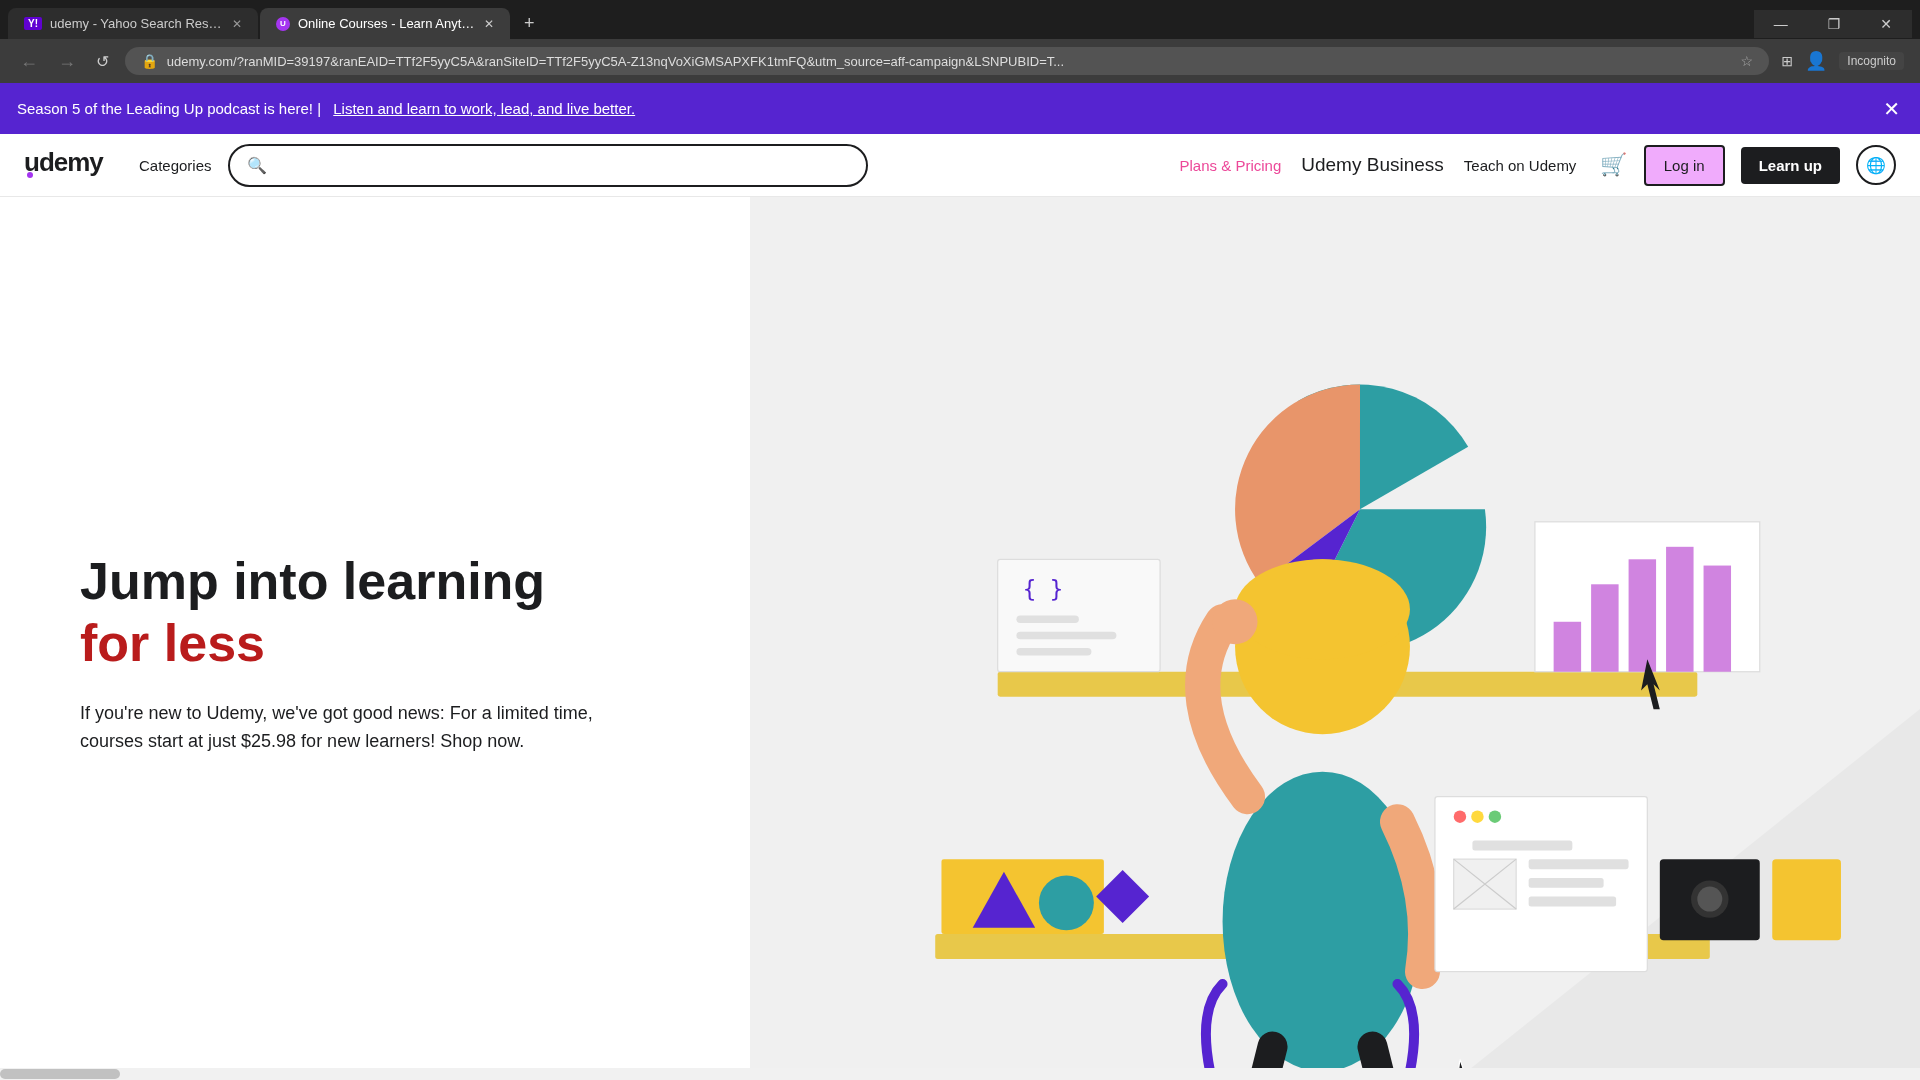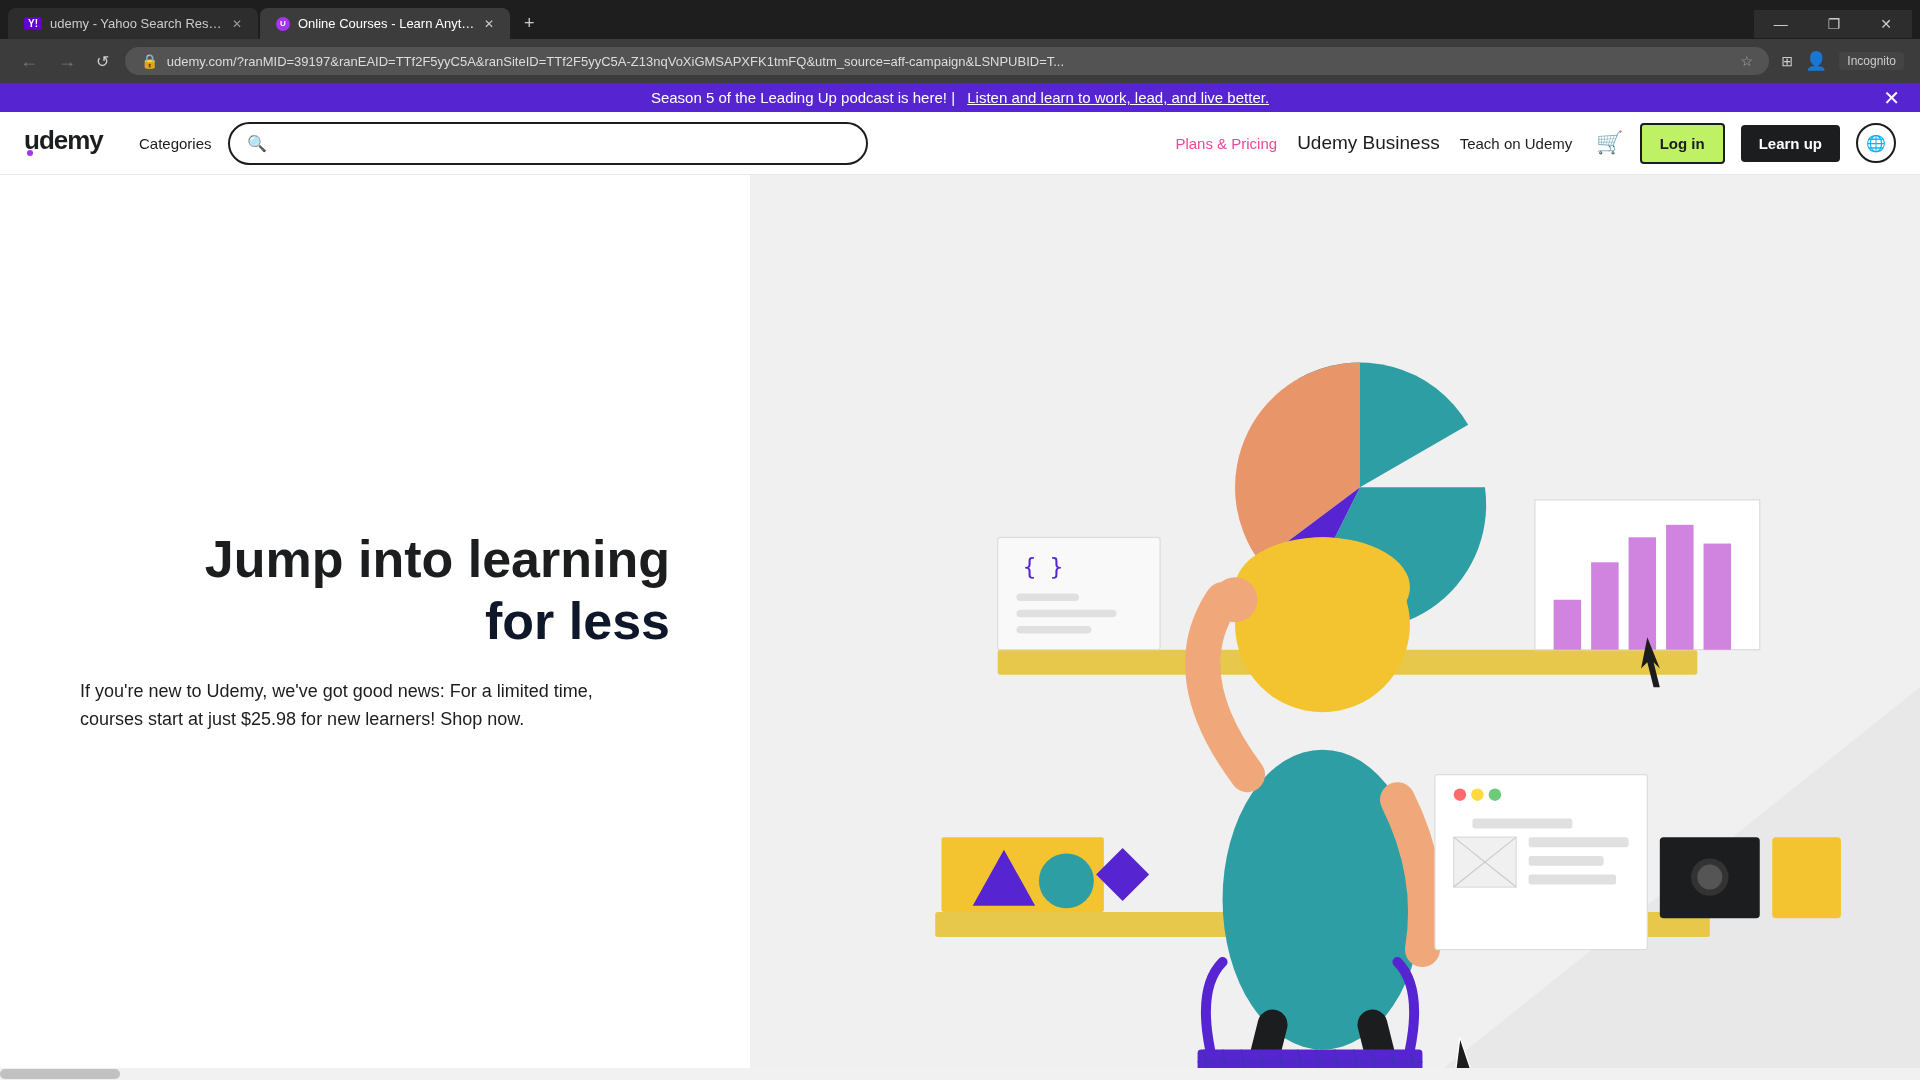--- a/index.html
+++ b/index.html
@@ -41,21 +41,21 @@
       <span style="color:#aaa;font-size:14px;">🔒</span>
       <span style="color:#ddd;font-size:13px;flex:1;overflow:hidden;text-overflow:ellipsis;white-space:nowrap;">udemy.com/?ranMID=39197&amp;ranEAID=TTf2F5yyC5A&amp;ranSiteID=TTf2F5yyC5A-Z13nqVoXiGMSAPXFK1tmFQ&amp;utm_source=aff-campaign&amp;LSNPUBID=T...</span>
       <span style="color:#aaa;font-size:14px;">☆</span>
     </div>
     <span style="color:#ccc;font-size:14px;cursor:pointer;">⊞</span>
     <span style="color:#ccc;font-size:18px;cursor:pointer;">👤</span>
     <span style="background:#444;color:#ccc;padding:2px 8px;border-radius:4px;font-size:12px;">Incognito</span>
   </div>
 </div>
 
-<div style="background:#5624d0;color:#fff;text-align:center;padding:6px;font-size:15px;display:flex;align-items:center;justify-content:center;gap:4px;position:relative;">
+<div style="background:#5624d0;color:#fff;text-align:center;padding:17px;font-size:15px;display:flex;align-items:center;justify-content:flex-start;gap:4px;position:relative;">
   <span>Season 5 of the Leading Up podcast is here! |</span>
   &nbsp;
   <a href="#" style="color:#fff;text-decoration:underline;">Listen and learn to work, lead, and live better.</a>
   <span style="position:absolute;right:20px;top:50%;transform:translateY(-50%);cursor:pointer;font-size:20px;color:#fff;">✕</span>
 </div>
 
 <nav style="display:flex;align-items:center;padding:10px 24px;border-bottom:1px solid #e8e8e8;gap:16px;background:#fff;height:63px;">
   <div style="display:flex;align-items:flex-end;gap:2px;margin-right:8px;cursor:pointer;">
     <span style="font-size:24px;font-weight:800;color:#1c1d1f;letter-spacing:-1px;">
       <svg width="91" height="34" viewBox="0 0 91 34" fill="none" xmlns="http://www.w3.org/2000/svg">
@@ -71,31 +71,31 @@
     <span style="color:#1c1d1f;font-size:16px;">🔍</span>
   </div>
 
   <div style="display:flex;gap:20px;align-items:center;margin-left:auto;">
     <a href="#" style="font-size:15px;color:#ec4899;cursor:pointer;white-space:nowrap;text-decoration:none;">Plans &amp; Pricing</a>
     <a href="#" style="font-size:19px;color:#1c1d1f;cursor:pointer;white-space:nowrap;text-decoration:none;">Udemy Business</a>
     <a href="#" style="font-size:15px;color:#1c1d1f;cursor:pointer;white-space:nowrap;text-decoration:none;">Teach on Udemy</a>
   </div>
 
   <span style="font-size:22px;color:#1c1d1f;cursor:pointer;margin-left:8px;">🛒</span>
-  <button style="border:2px solid #1c1d1f;padding:10px 18px;font-size:15px;font-weight:700;color:#1c1d1f;cursor:pointer;background:#bef264;border-radius:4px;white-space:nowrap;">Log in</button>
+  <button style="border:2px solid #1c1d1f;padding:10px 18px;font-size:15px;font-weight:400;color:#1c1d1f;cursor:pointer;background:#f0abfc;border-radius:4px;white-space:nowrap;">Log in</button>
   <button style="background:#1c1d1f;color:#fff;padding:10px 18px;font-size:15px;font-weight:700;cursor:pointer;border:none;border-radius:4px;white-space:nowrap;">Learn up</button>
   <div style="border:2px solid #1c1d1f;width:40px;height:40px;border-radius:50%;display:flex;align-items:center;justify-content:center;cursor:pointer;font-size:16px;">🌐</div>
 </nav>
 
 <div style="display:flex;height:calc(1080px - 40px - 63px - 53px - 12px);background:#fff;overflow:hidden;">
 
   <div style="flex:0 0 750px;padding:0 80px;display:flex;flex-direction:column;justify-content:center;">
-    <h1 style="font-size:52px;font-weight:700;color:#1c1d1f;line-height:1.2;text-align:right;">
+    <h1 style="font-size:52px;font-weight:700;color:#1c1d1f;line-height:1.2;">
       <span>Jump into learning</span><br>
-      <span style="color:#0f172a;">for less</span>
+      <span style="color:#b91c1c;">for less</span>
     </h1>
     <p style="font-size:18px;color:#1c1d1f;margin-top:24px;line-height:1.6;max-width:540px;">If you're new to Udemy, we've got good news: For a limited time, courses start at just $25.98 for new learners! Shop now.</p>
   </div>
 
   <div style="flex:1;background:#f0f0f0;position:relative;overflow:hidden;">
 
     <div style="position:absolute;bottom:0;right:0;width:0;height:0;border-left:500px solid transparent;border-bottom:400px solid #e8e8e8;"></div>
 
     <svg width="100%" height="100%" viewBox="0 0 800 730" xmlns="http://www.w3.org/2000/svg" style="position:absolute;top:0;left:0;">
 

